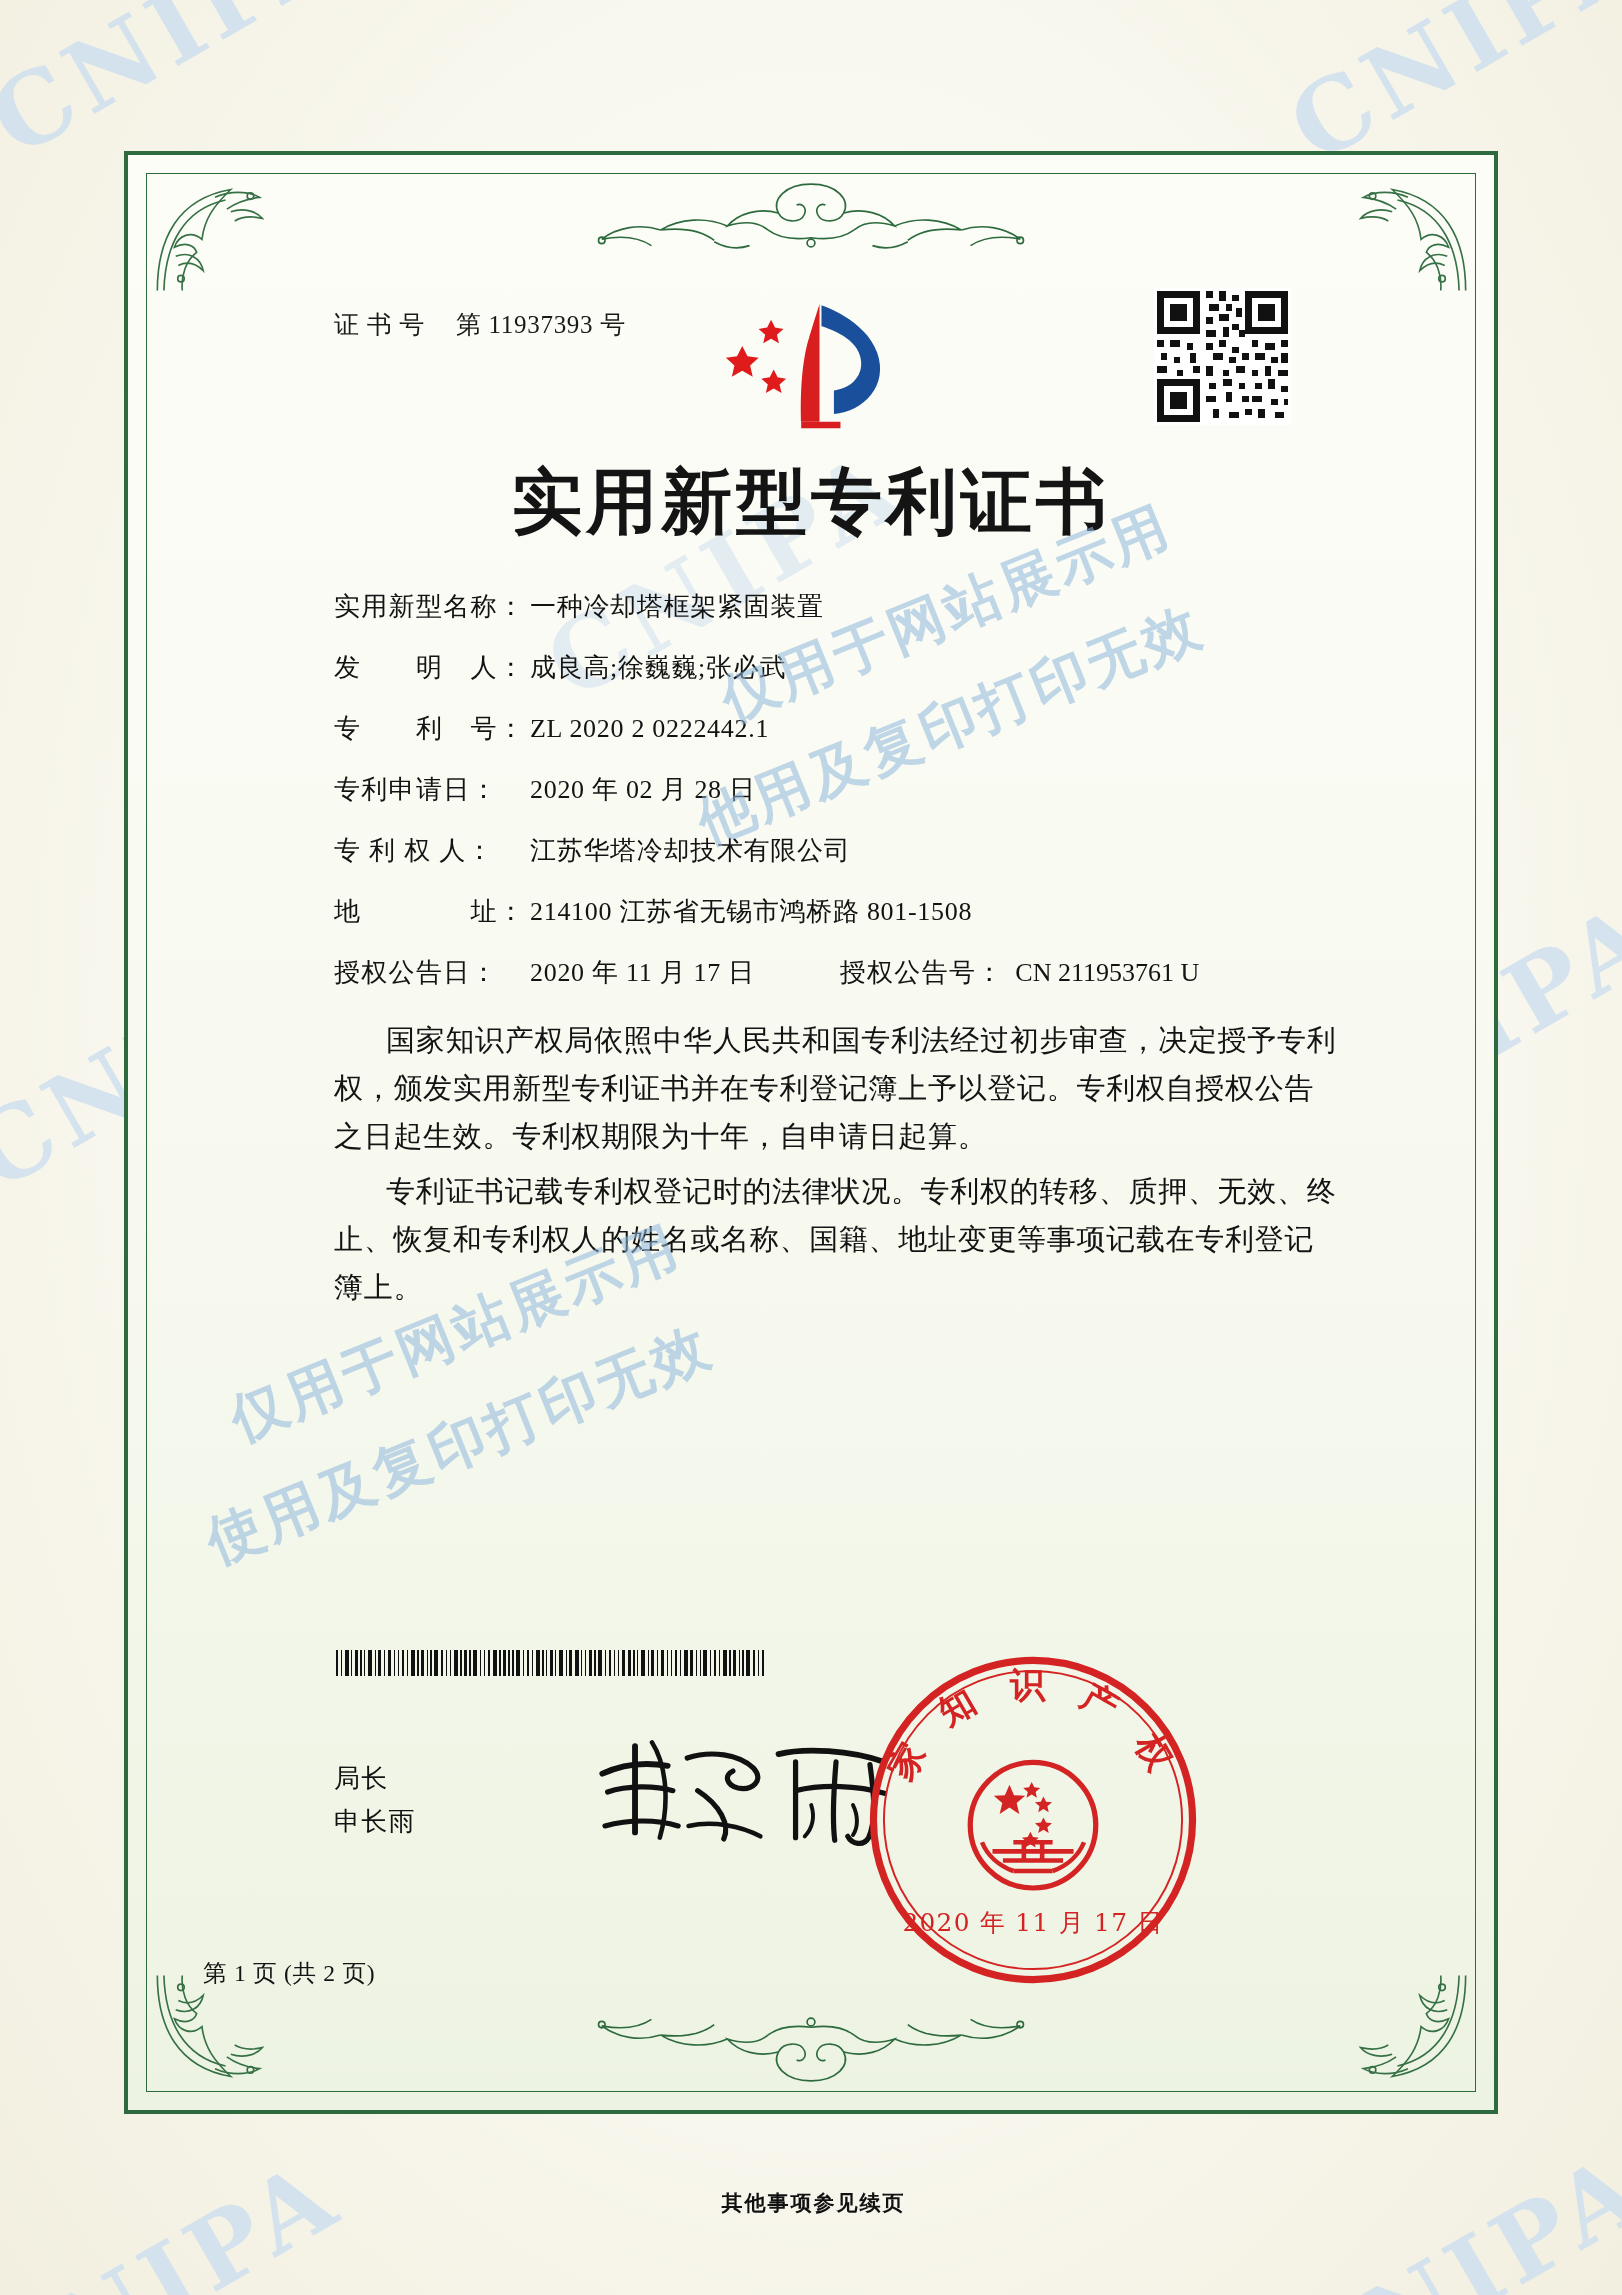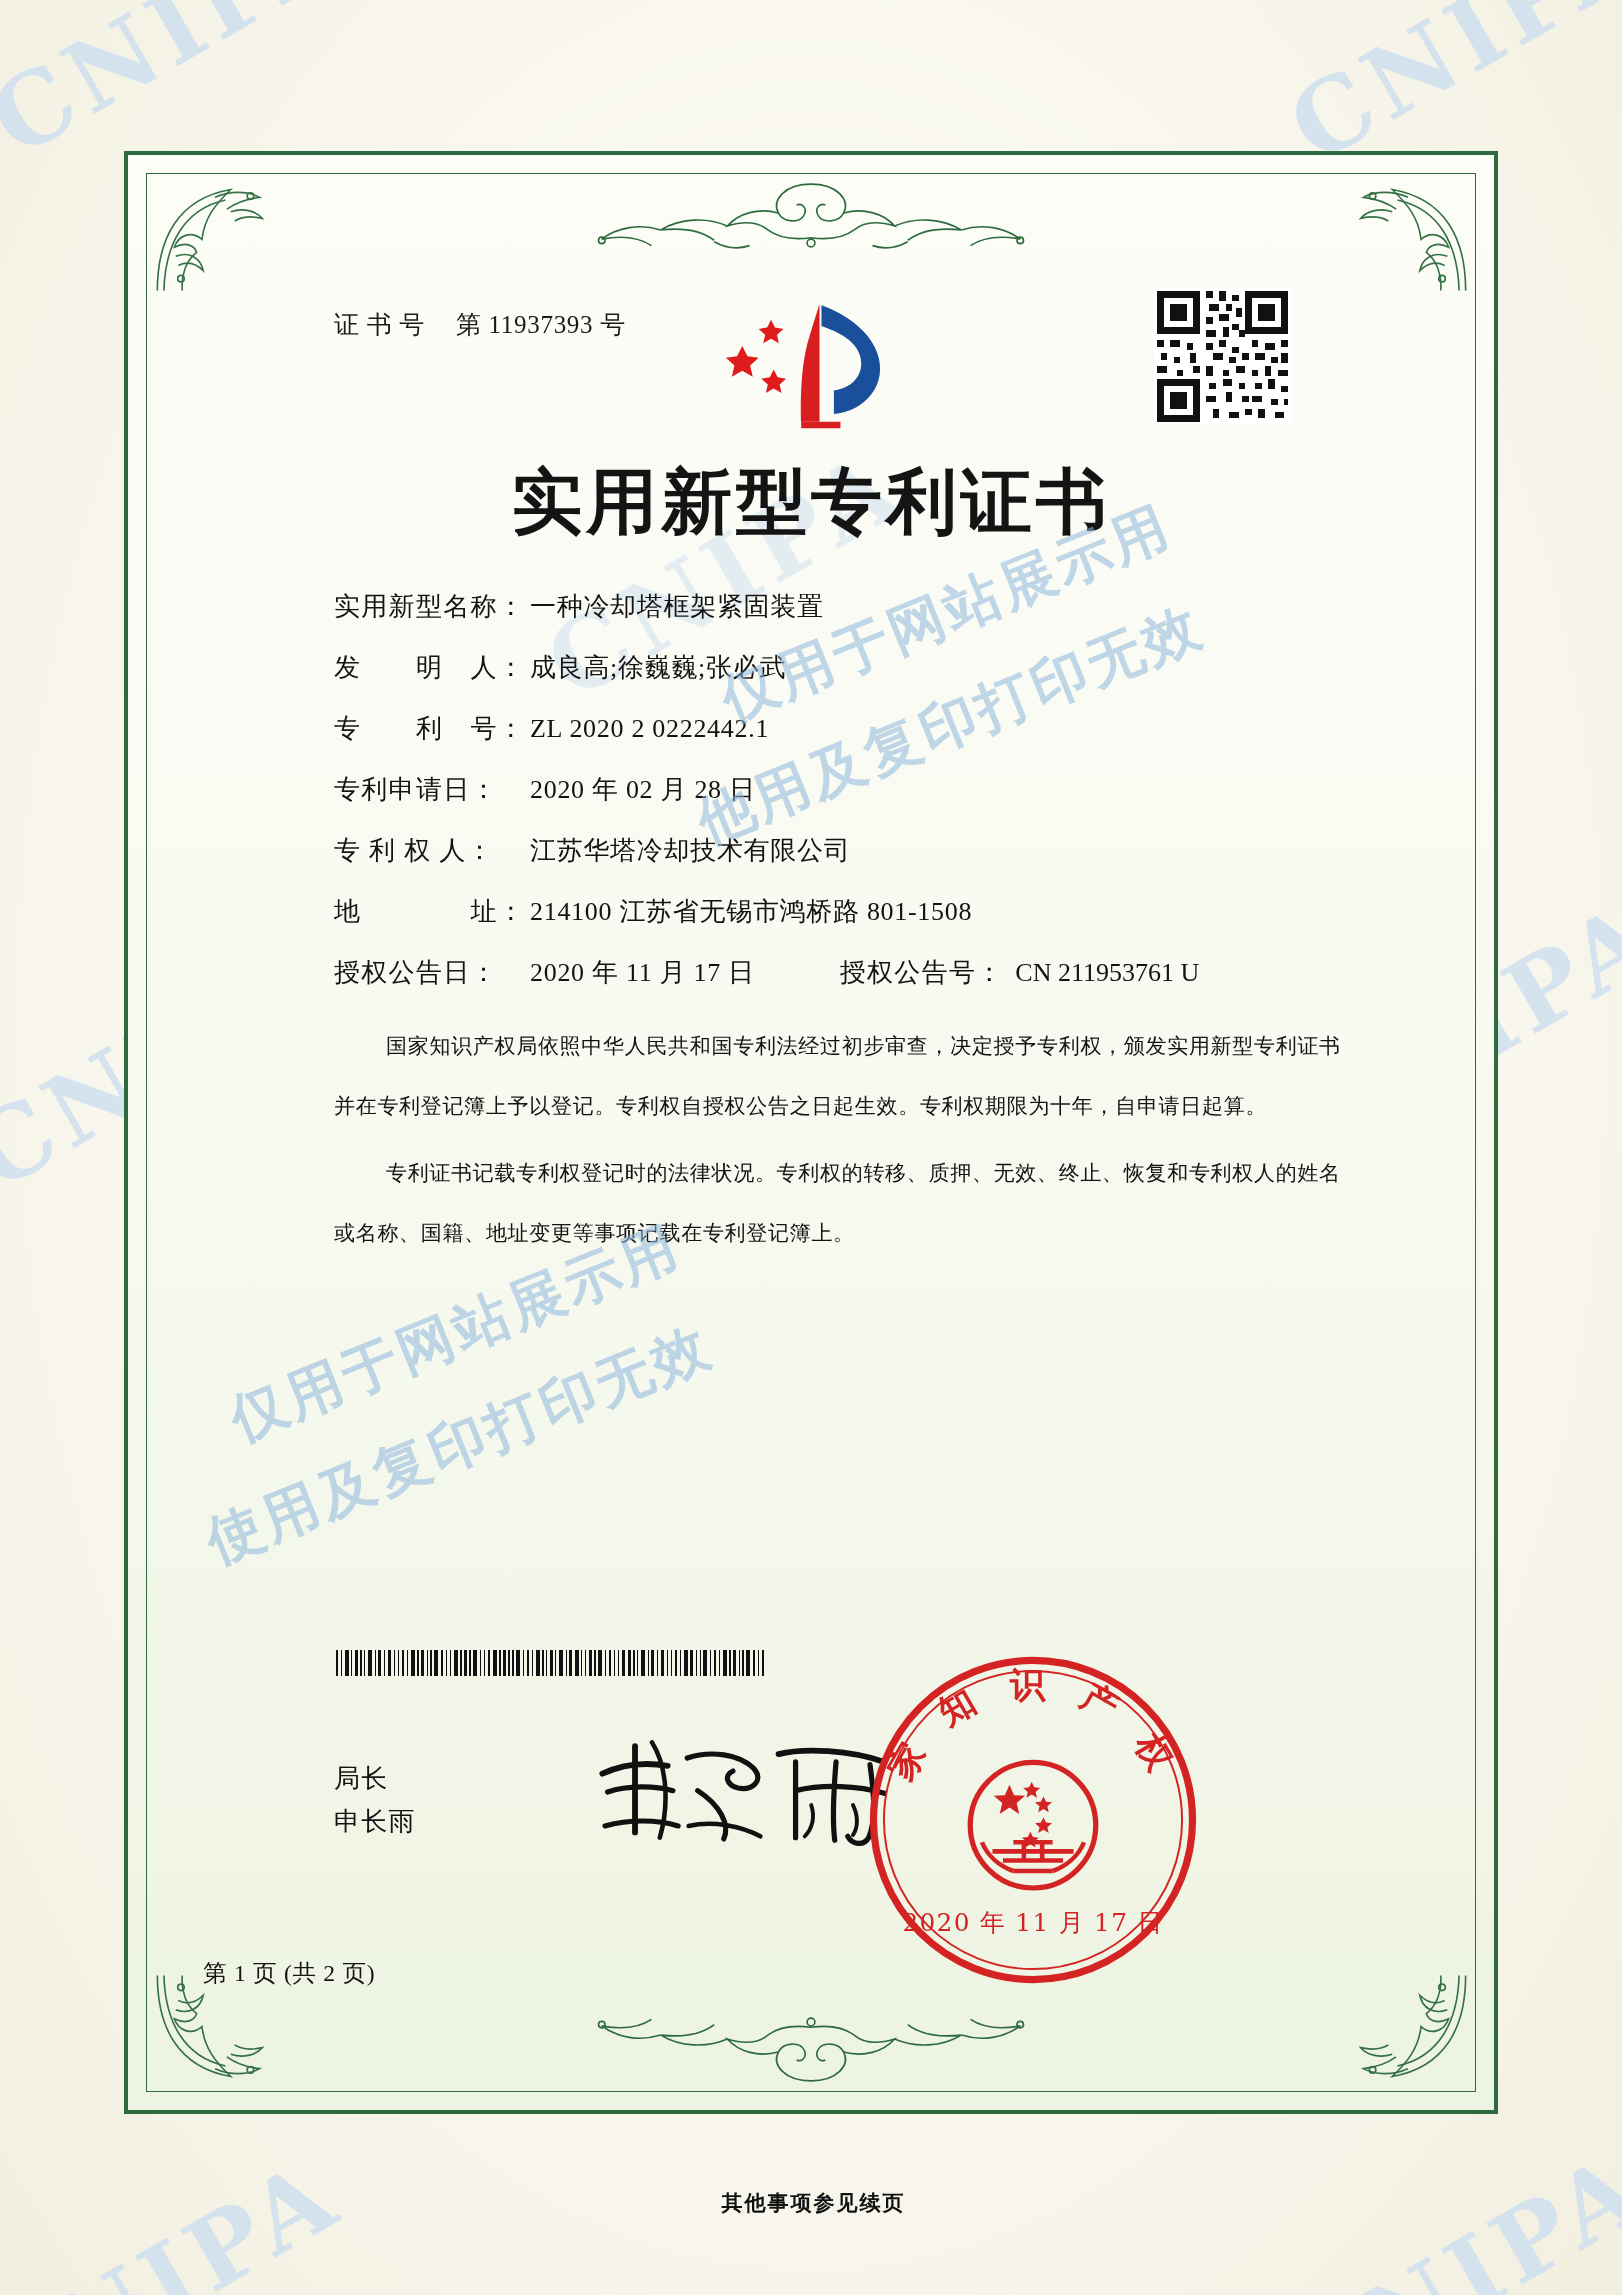--- a/index.html
+++ b/index.html
@@ -162,22 +162,22 @@
   }
   .fvalue { letter-spacing: 0.7px; }
 
   .frow.dual .flabel2 {
     margin-left: 85px;
     letter-spacing: 1.3px;
   }
   .frow.dual .fvalue2 { margin-left: 11.8px; text-align: right; }
 
   .para {
-    font-size: 21px;
-    line-height: 60px;
+    font-size: 29px;
+    line-height: 48px;
     color: #131313;
     text-indent: 52px;
     letter-spacing: 0.7px;
     margin-top: 3.9px;
   }
   .para.p2 { margin-top: 6.5px; }
 
   .barcode {
     position: absolute;
     left: 131px;

